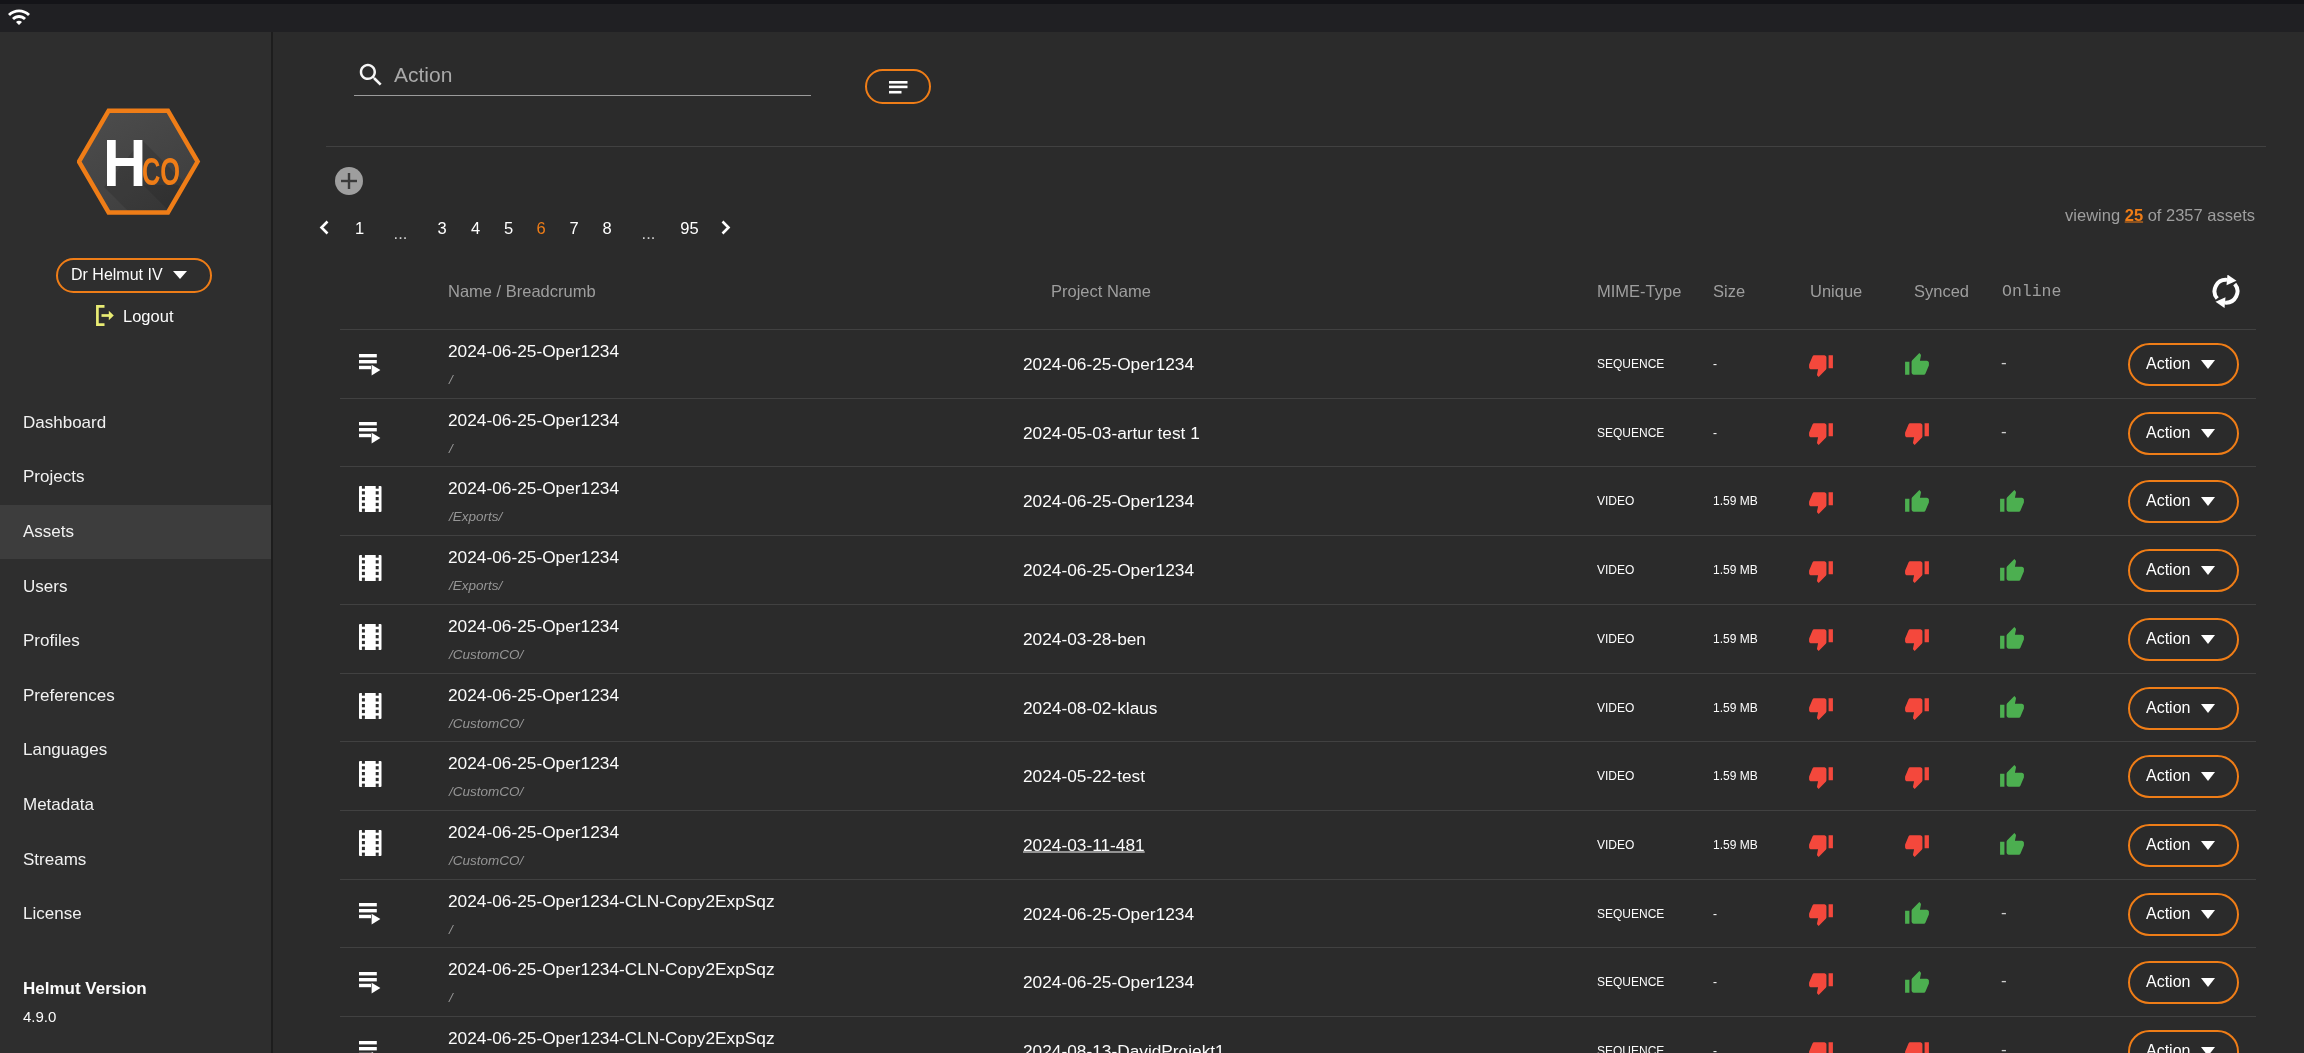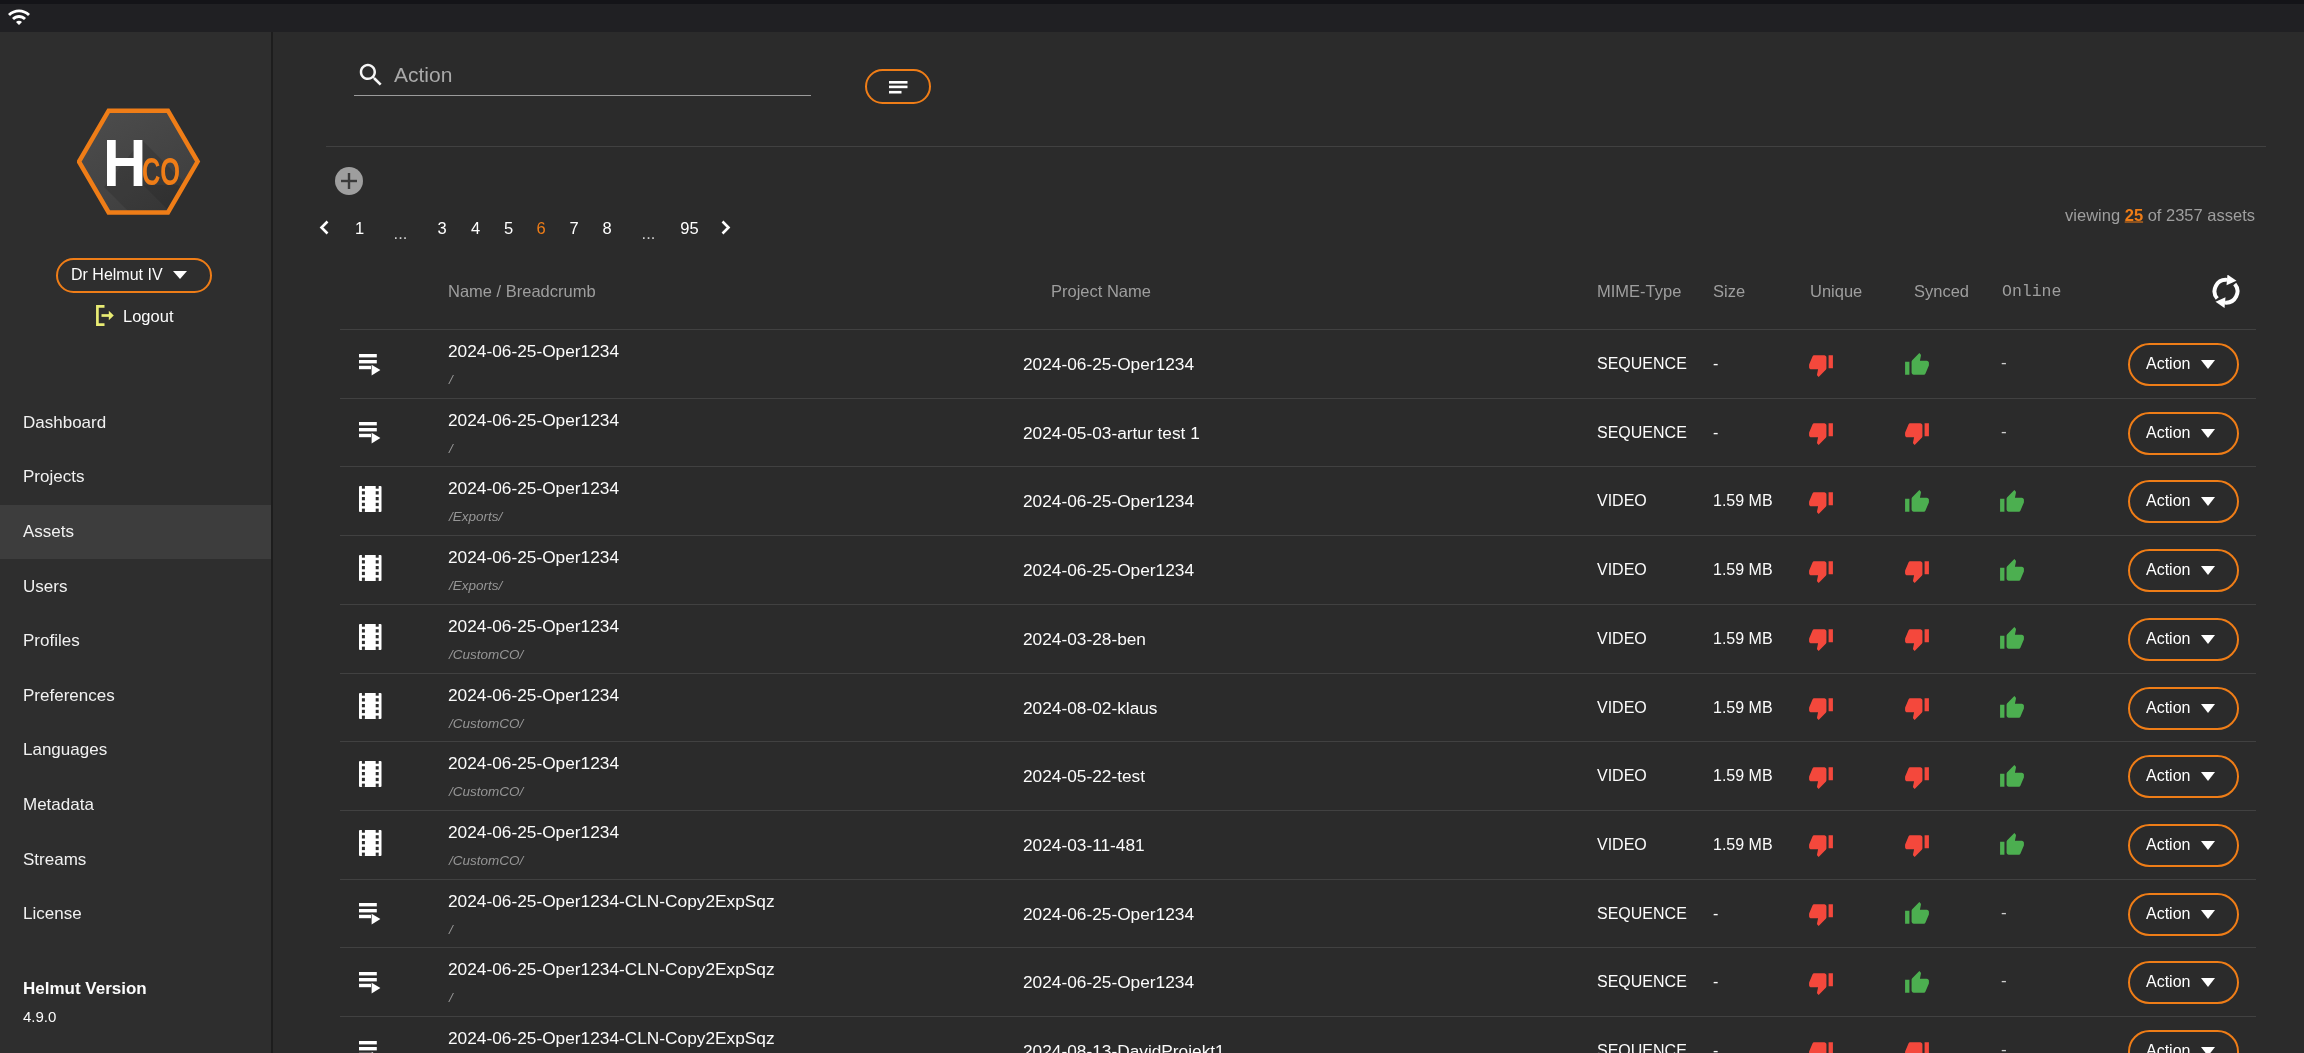--- a/index.html
+++ b/index.html
@@ -2,21 +2,21 @@
 <html><head><meta charset="utf-8"><title>Assets</title><style>
 html,body{margin:0;padding:0;}
 body{width:2304px;height:1053px;overflow:hidden;background:#2b2b2b;
  font-family:"Liberation Sans",sans-serif;position:relative;}
 .abs{position:absolute;}
 .vc{transform:translateY(-50%);white-space:nowrap;}
 .dash{color:#cfcfcf;font-size:17px;text-align:center;}
 .mitem{height:54.6px;line-height:54.6px;padding-left:23px;color:#f1f1f1;font-size:17px;}
 .hdr{color:#9e9e9e;font-size:16.5px;}
 .cell{color:#fcfcfc;font-size:17.3px;}
-.cell2{color:#fcfcfc;font-size:16px;}
+.cell2{color:#fcfcfc;font-size:12px;}
 .pg{position:absolute;color:#fff;font-size:16.5px;transform:translate(-50%,-50%);}
 </style></head><body>
 <div class="abs" style="left:0;top:0;width:2304px;height:32px;background:#202023;"></div>
 <div class="abs" style="left:0;top:0;width:2304px;height:4px;background:#141418;"></div>
 <svg class="abs" style="left:7px;top:5px" width="24" height="24" viewBox="0 0 24 24">
     <path fill="#fff" d="M1 9l2 2c4.97-4.97 13.03-4.97 18 0l2-2C16.93 2.93 7.08 2.93 1 9zm8 8l3 3 3-3c-1.65-1.66-4.34-1.66-6 0zm-4-4l2 2c2.76-2.76 7.24-2.76 10 0l2-2C15.14 9.14 8.87 9.14 5 13z"></path>
   </svg>
 <div class="abs" style="left:0;top:32px;width:271px;height:1021px;background:#2e2e2e;border-right:2px solid #1d1d1d;"></div>
 <svg class="abs" style="left:77px;top:108px" width="124" height="108" viewBox="0 0 124 108">
     <defs>
@@ -325,21 +325,21 @@
     <rect x="16.7" y="5.2" width="3.0" height="3.3" fill="#2b2b2b"></rect>
     <rect x="2.9" y="11.0" width="3.0" height="3.3" fill="#2b2b2b"></rect>
     <rect x="16.7" y="11.0" width="3.0" height="3.3" fill="#2b2b2b"></rect>
     <rect x="2.9" y="16.8" width="3.0" height="3.3" fill="#2b2b2b"></rect>
     <rect x="16.7" y="16.8" width="3.0" height="3.3" fill="#2b2b2b"></rect>
     <rect x="2.9" y="22.6" width="3.0" height="3.3" fill="#2b2b2b"></rect>
     <rect x="16.7" y="22.6" width="3.0" height="3.3" fill="#2b2b2b"></rect>
   </svg>
 <div class="abs vc cell" style="left:448px;top:831.9px;">2024-06-25-Oper1234</div>
 <div class="abs vc" style="left:449px;top:859.9px;color:#969696;font-size:13.5px;font-style:italic;">/CustomCO/</div>
-<div class="abs vc cell" style="left:1023px;top:844.9px;">2024-03-11-481</div>
+<div class="abs vc cell" style="left:1023px;top:844.9px;text-decoration:underline;">2024-03-11-481</div>
 <div class="abs vc cell2" style="left:1597px;top:844.9px;">VIDEO</div>
 <div class="abs vc cell2" style="left:1713px;top:844.9px;">1.59 MB</div>
 <svg class="abs" style="left:1808px;top:832.4000000000001px" width="26" height="26" viewBox="0 0 24 24">
     <path fill="#f4483c" d="M15 3H6c-.83 0-1.54.5-1.84 1.22l-3.02 7.05c-.09.23-.14.47-.14.73v2c0 1.1.9 2 2 2h6.31l-.95 4.57-.03.32c0 .41.17.79.44 1.06L9.83 23l6.59-6.59c.36-.36.58-.86.58-1.41V5c0-1.1-.9-2-2-2zm4 0v12h4V3h-4z"></path>
   </svg>
 <svg class="abs" style="left:1904px;top:832.4000000000001px" width="26" height="26" viewBox="0 0 24 24">
     <path fill="#f4483c" d="M15 3H6c-.83 0-1.54.5-1.84 1.22l-3.02 7.05c-.09.23-.14.47-.14.73v2c0 1.1.9 2 2 2h6.31l-.95 4.57-.03.32c0 .41.17.79.44 1.06L9.83 23l6.59-6.59c.36-.36.58-.86.58-1.41V5c0-1.1-.9-2-2-2zm4 0v12h4V3h-4z"></path>
   </svg>
 <svg class="abs" style="left:1999px;top:832.4000000000001px" width="26" height="26" viewBox="0 0 24 24">
     <path fill="#4caf50" d="M1 21h4V9H1v12zM23 10c0-1.1-.9-2-2-2h-6.31l.95-4.57.03-.32c0-.41-.17-.79-.44-1.06L14.17 1 7.59 7.59C7.22 7.95 7 8.45 7 9v10c0 1.1.9 2 2 2h9c.83 0 1.54-.5 1.84-1.22l3.02-7.05c.09-.23.14-.47.14-.73v-2z"></path>

